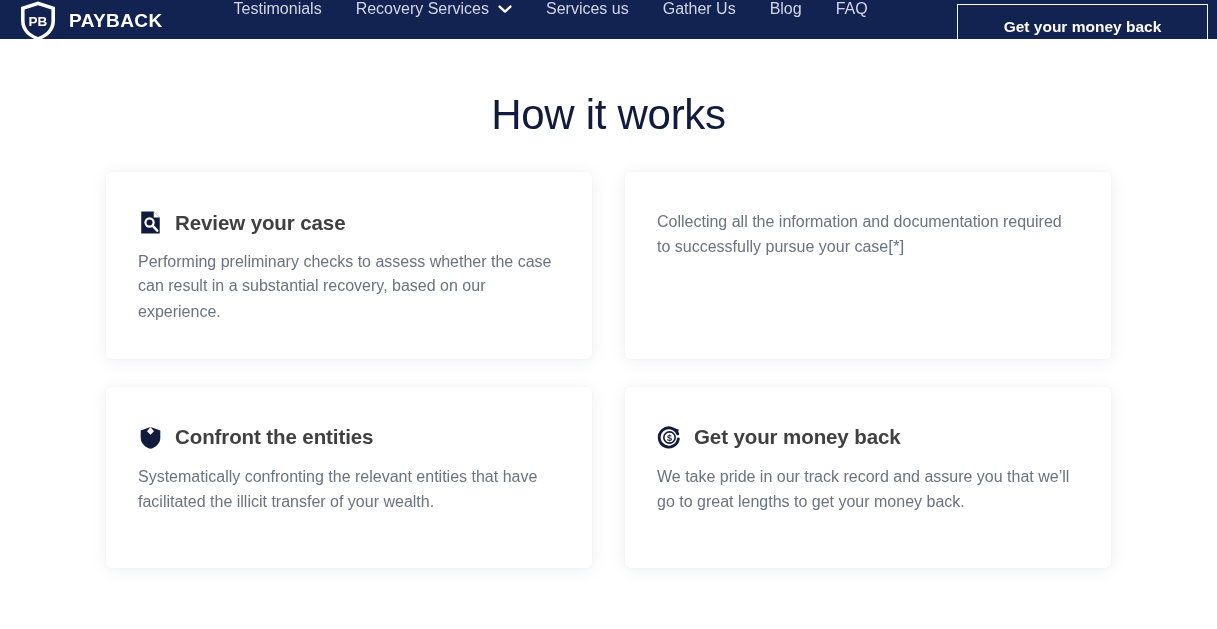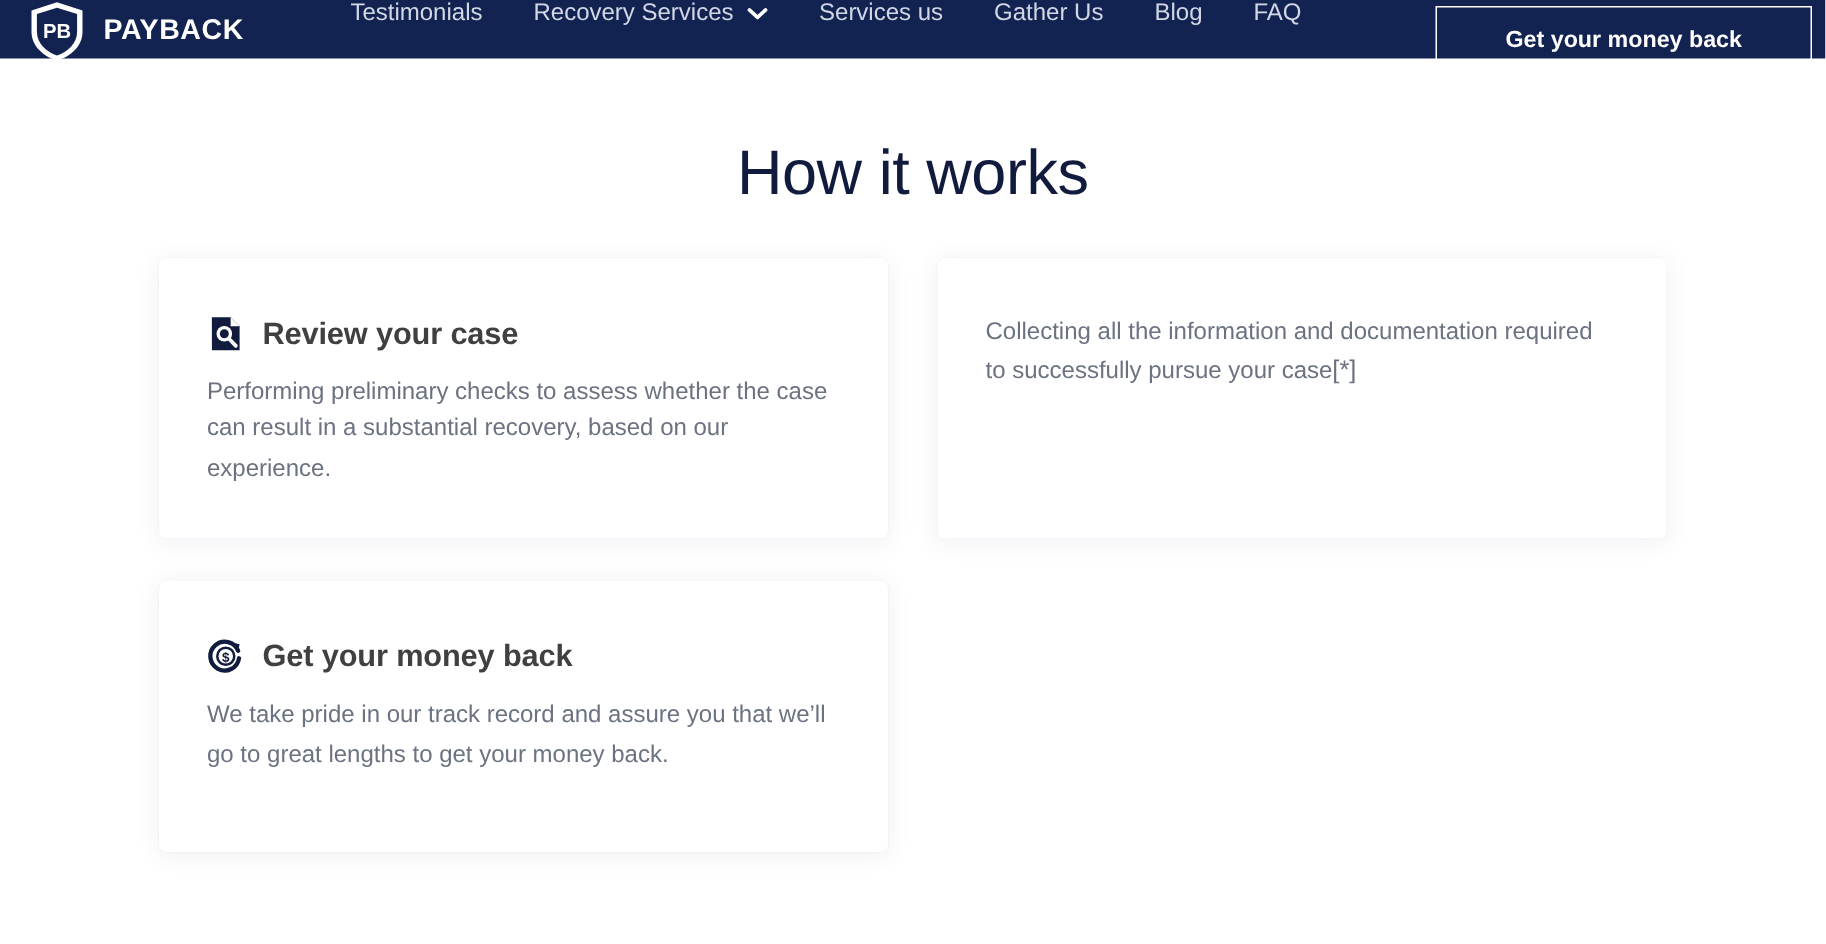--- a/index.html
+++ b/index.html
@@ -173,20 +173,32 @@
         </span>
         <span class="card-title">Review your case</span>
       </div>
       <p class="card-text"><span>Performing preliminary checks to assess whether the case can result in a substantial recovery, based on our experience.</span><span class="note-marker"></span></p>
     </div>
 
     <div class="card">
       <p class="card-text"><span>Collecting all the information and documentation required to successfully pursue your case</span><span class="note-marker">[*]</span></p>
     </div>
 
+    <div class="card">
+      <div class="card-head">
+        <span>
+          <svg class="card-icon" viewBox="0 0 26 26" xmlns="http://www.w3.org/2000/svg">
+            <path d="M13 2.2 L23.2 5.6 V13.2 C23.2 19.2 18.6 23 13 24.8 C7.4 23 2.8 19.2 2.8 13.2 V5.6 Z" fill="#101b3d"></path>
+            <path d="M13 2.2 L9.4 6.4 L13 10.2 L16.6 6.4 Z" fill="#ffffff"></path>
+          </svg>
+        </span>
+        <span class="card-title">Confront the entities</span>
+      </div>
+      <p class="card-text"><span>Systematically confronting the relevant entities that have facilitated the illicit transfer of your wealth.</span><span class="note-marker"></span></p>
+    </div>
 
     <div class="card">
       <div class="card-head">
         <span>
           <svg class="card-icon" viewBox="0 0 26 26" xmlns="http://www.w3.org/2000/svg">
             <path d="M21.6 9.2 A10 10 0 1 0 22.2 14.4" fill="none" stroke="#101b3d" stroke-width="3" stroke-linecap="round"></path>
             <path d="M17.4 3.4 L22.6 4.6 L21.4 9.8 Z" fill="#101b3d"></path>
             <circle cx="13" cy="13" r="5.9" fill="none" stroke="#101b3d" stroke-width="1.7"></circle>
             <text x="13" y="17" text-anchor="middle" font-family="Liberation Sans, sans-serif" font-size="9.4" font-weight="bold" fill="#101b3d">$</text>
           </svg>

